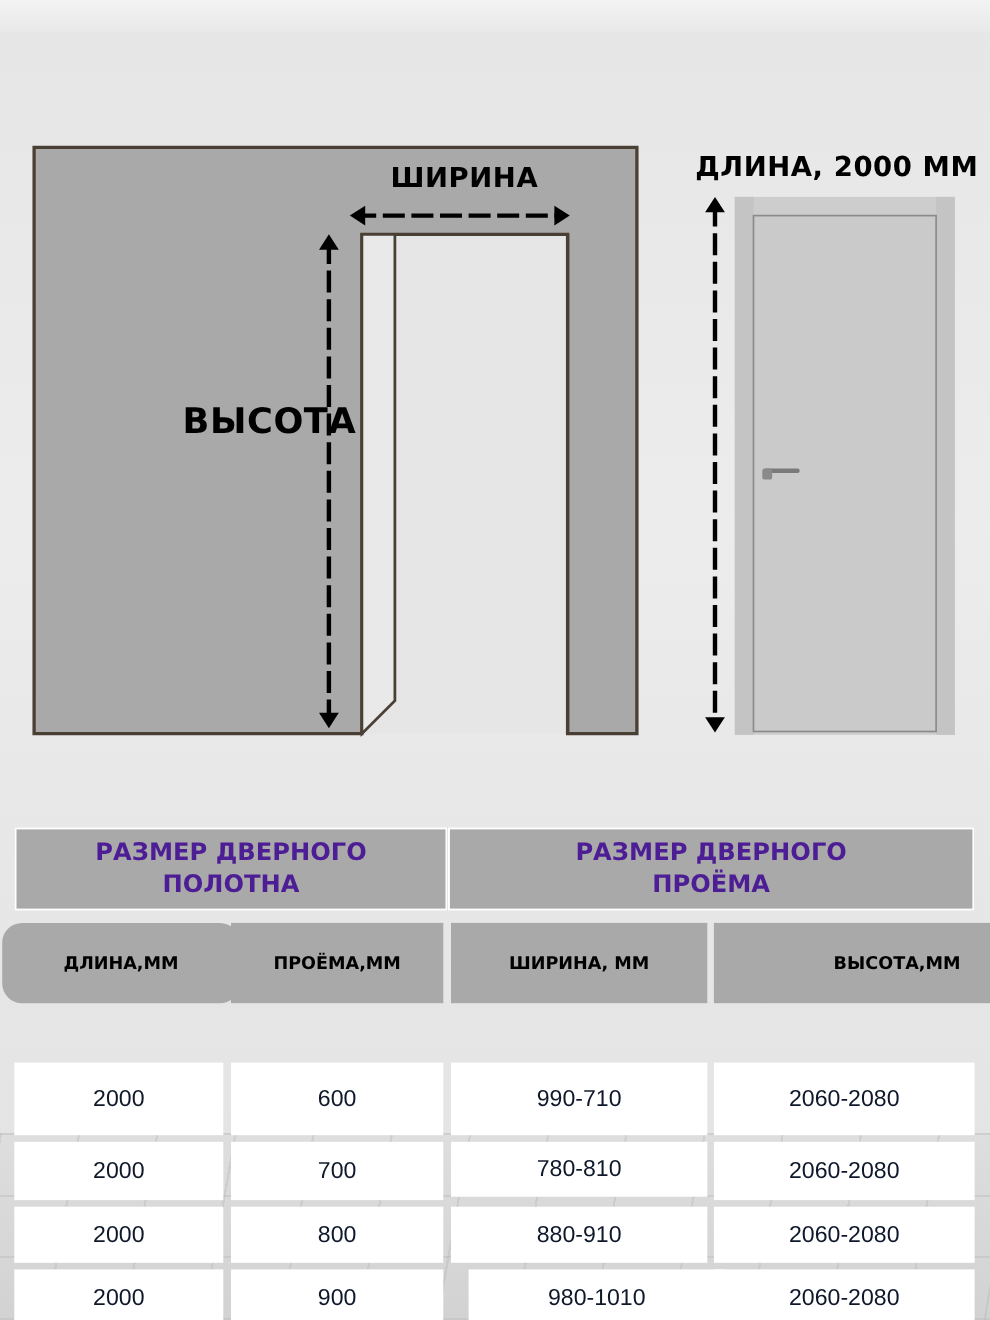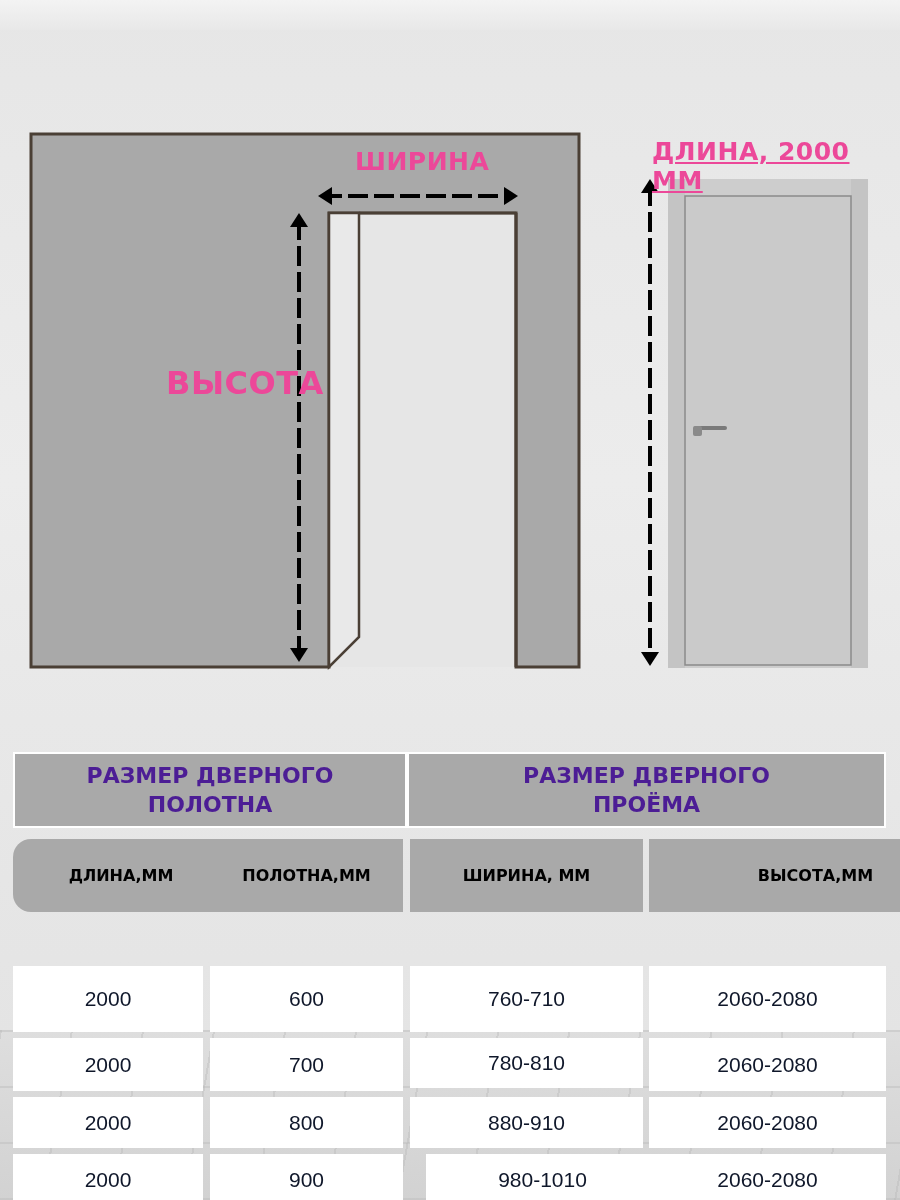--- a/index.html
+++ b/index.html
@@ -13,21 +13,21 @@
     background:
       repeating-linear-gradient(100deg, rgba(180,180,180,0.35) 0px, rgba(180,180,180,0.35) 2px, transparent 2px, transparent 70px),
       repeating-linear-gradient(0deg, rgba(190,190,190,0.5) 0px, rgba(190,190,190,0.5) 2px, transparent 2px, transparent 56px),
       linear-gradient(180deg, #dedede, #d2d2d2);
   }
   .ceiling {
     position:absolute; left:0; top:0; width:900px; height:30px;
     background: linear-gradient(180deg, #f3f3f3, #e8e8e8);
   }
   .label {
-    position:absolute; font-weight:700; color:#ec4899;
+    position:absolute; font-weight:700; color:#000000;
     font-family: "DejaVu Sans", sans-serif; letter-spacing:0.5px;
   }
   .hdr-group {
     position:absolute; top:752px; height:76px; background:#a9a9a9;
     display:flex; align-items:center; justify-content:center; text-align:center;
     font-family:"DejaVu Sans", sans-serif; font-weight:700; font-size:22px; line-height:29px; color:#4c1d95;
     box-sizing:border-box; border:2px solid #fff;
   }
   .hdr-col {
     position:absolute; top:839px; height:73px; background:#a9a9a9;
@@ -78,38 +78,38 @@
     <rect x="668" y="179" width="17" height="489" fill="#c4c4c4"></rect>
     <rect x="851" y="179" width="17" height="489" fill="#c4c4c4"></rect>
     <rect x="685" y="196" width="166" height="469" fill="#cacaca" stroke="#8a8a8a" stroke-width="1.5"></rect>
     <rect x="694" y="426" width="33" height="4" rx="2" fill="#7a7a7a"></rect>
     <rect x="693" y="426" width="9" height="10" rx="2" fill="#8a8a8a"></rect>
   </g>
 </svg>
 
 <div class="label" style="left:355px;top:147px;font-size:25px;">ШИРИНА</div>
 <div class="label" style="left:166px;top:364px;font-size:32px;">ВЫСОТА</div>
-<div class="label" style="left:652px;top:137px;font-size:25px;text-decoration:underline;">ДЛИНА, 2000 ММ</div>
+<div class="label" style="left:632px;top:137px;font-size:25px;">ДЛИНА, 2000 ММ</div>
 
 <div>
   <div class="hdr-group" style="left:13px;width:394px;">
     <span style="display:block;width:280px;">РАЗМЕР ДВЕРНОГО ПОЛОТНА</span>
   </div>
   <div class="hdr-group" style="left:407px;width:479px;">
     <span style="display:block;width:280px;">РАЗМЕР ДВЕРНОГО ПРОЁМА</span>
   </div>
 
-  <div class="hdr-col" style="left:13px;width:216px;border-radius:18px;">ДЛИНА,ММ</div>
-  <div class="hdr-col" style="left:210px;width:193px;">ПОЛОТНА,ММ</div>
+  <div class="hdr-col" style="left:2px;width:216px;border-radius:18px;">ДЛИНА,ММ</div>
+  <div class="hdr-col" style="left:210px;width:193px;">ПРОЁМА,ММ</div>
   <div class="hdr-col" style="left:410px;width:233px;">ШИРИНА, ММ</div>
   <div class="hdr-col" style="left:649px;width:237px;padding-left:48px;">ВЫСОТА,ММ</div>
 
   <div class="cell" style="left:13px;top:918px;width:190px;height:66px;">2000</div>
   <div class="cell" style="left:210px;top:918px;width:193px;height:66px;">600</div>
-  <div class="cell" style="left:410px;top:918px;width:233px;height:66px;">760-710</div>
+  <div class="cell" style="left:410px;top:918px;width:233px;height:66px;">990-710</div>
   <div class="cell" style="left:649px;top:918px;width:237px;height:66px;">2060-2080</div>
 
   <div class="cell" style="left:13px;top:990px;width:190px;height:53px;">2000</div>
   <div class="cell" style="left:210px;top:990px;width:193px;height:53px;">700</div>
   <div class="cell" style="left:410px;top:990px;width:233px;height:50px;">780-810</div>
   <div class="cell" style="left:649px;top:990px;width:237px;height:53px;">2060-2080</div>
 
   <div class="cell" style="left:13px;top:1049px;width:190px;height:51px;">2000</div>
   <div class="cell" style="left:210px;top:1049px;width:193px;height:51px;">800</div>
   <div class="cell" style="left:410px;top:1049px;width:233px;height:51px;">880-910</div>

